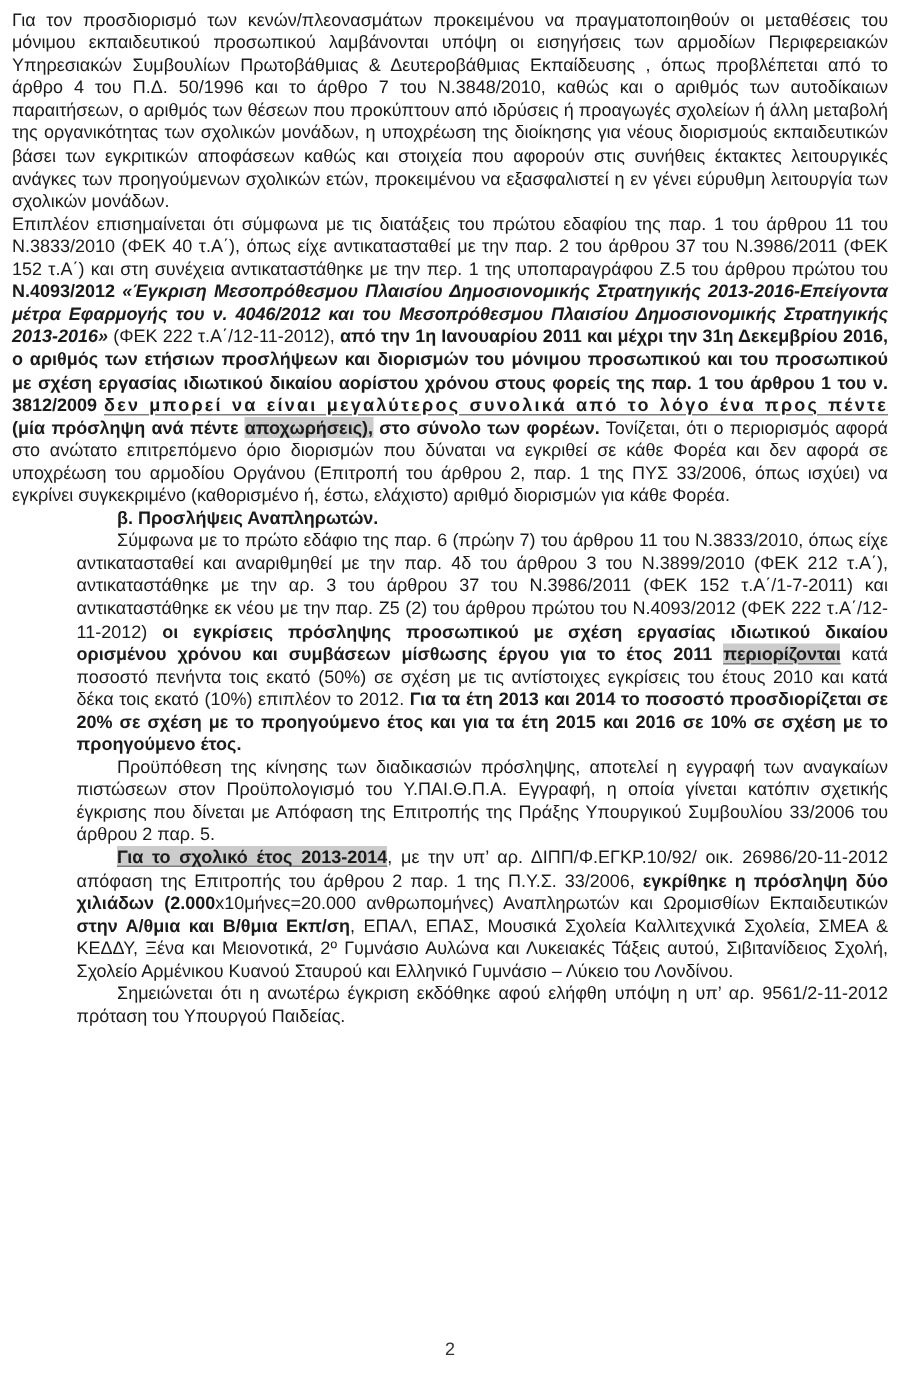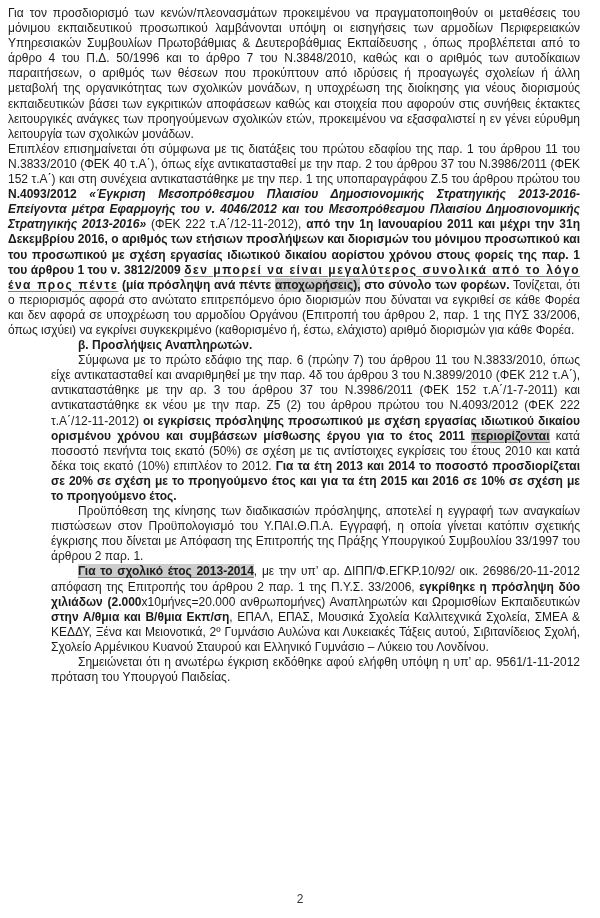--- a/index.html
+++ b/index.html
@@ -7,21 +7,21 @@
     position:relative;
     width:600px;height:918px;
     background:#ffffff;
     font-family:"Liberation Sans",sans-serif;
     color:var(--text,#1b1b1b);
     overflow:hidden;
     margin:0 auto;
   }
   .doc{
     position:absolute;
-    left:8px;right:20px;top:6px;
+    left:8px;right:8px;top:6px;
     font-size:12px;
     line-height:15.1px;
     text-align:justify;
   }
   .doc p{margin:0;padding:0;}
   .doc p.indent{text-indent:27px;margin-left:43px;}
   .b{font-weight:700;}
   .i{font-style:italic;font-weight:bold;}
   .u{text-decoration:underline;text-decoration-color:var(--underline,#7e7e7e);text-underline-offset:2px;}
   .hl{background:var(--hl,#cccccc);}
@@ -36,18 +36,18 @@
 </style>
 </head>
 <body>
 
 <div class="page">
   <div class="doc">
       <p><span>Για τον προσδιορισμό των κενών/πλεονασμάτων προκειμένου να πραγματοποιηθούν οι μεταθέσεις του μόνιμου εκπαιδευτικού προσωπικού λαμβάνονται υπόψη οι εισηγήσεις των αρμοδίων Περιφερειακών Υπηρεσιακών Συμβουλίων Πρωτοβάθμιας &amp; Δευτεροβάθμιας Εκπαίδευσης , όπως προβλέπεται από το άρθρο 4 του Π.Δ. 50/1996 και το άρθρο 7 του Ν.3848/2010, καθώς και ο αριθμός των αυτοδίκαιων παραιτήσεων, ο αριθμός των θέσεων που προκύπτουν από ιδρύσεις ή προαγωγές σχολείων ή άλλη μεταβολή της οργανικότητας των σχολικών μονάδων, η υποχρέωση της διοίκησης για νέους διορισμούς εκπαιδευτικών βάσει των εγκριτικών αποφάσεων καθώς και στοιχεία που αφορούν στις συνήθεις έκτακτες λειτουργικές ανάγκες των προηγούμενων σχολικών ετών, προκειμένου να εξασφαλιστεί η εν γένει εύρυθμη λειτουργία των σχολικών μονάδων.</span></p>
       <p><span>Επιπλέον επισημαίνεται ότι σύμφωνα με τις διατάξεις του πρώτου εδαφίου της παρ. 1 του άρθρου 11 του Ν.3833/2010 (ΦΕΚ 40 τ.Α΄), όπως είχε αντικατασταθεί με την παρ. 2 του άρθρου 37 του Ν.3986/2011 (ΦΕΚ 152 τ.Α΄) και στη συνέχεια αντικαταστάθηκε με την περ. 1 της υποπαραγράφου Ζ.5 του άρθρου πρώτου του </span><span class="b">Ν.4093/2012 </span><span class="i">«Έγκριση Μεσοπρόθεσμου Πλαισίου Δημοσιονομικής Στρατηγικής 2013-2016-Επείγοντα μέτρα Εφαρμογής του ν. 4046/2012 και του Μεσοπρόθεσμου Πλαισίου Δημοσιονομικής Στρατηγικής 2013-2016»</span><span> (ΦΕΚ 222 τ.Α΄/12-11-2012), </span><span class="b">από την 1η Ιανουαρίου 2011 και μέχρι την 31η Δεκεμβρίου 2016, ο αριθμός των ετήσιων προσλήψεων και διορισμών του μόνιμου προσωπικού και του προσωπικού με σχέση εργασίας ιδιωτικού δικαίου αορίστου χρόνου στους φορείς της παρ. 1 του άρθρου 1 του ν. 3812/2009 </span><span class="b u sp">δεν μπορεί να είναι μεγαλύτερος συνολικά από το λόγο ένα προς πέντε</span><span class="b"> (μία πρόσληψη ανά πέντε </span><span class="b hl">αποχωρήσεις),</span><span class="b"> στο σύνολο των φορέων.</span><span> Τονίζεται, ότι ο περιορισμός αφορά στο ανώτατο επιτρεπόμενο όριο διορισμών που δύναται να εγκριθεί σε κάθε Φορέα και δεν αφορά σε υποχρέωση του αρμοδίου Οργάνου (Επιτροπή του άρθρου 2, παρ. 1 της ΠΥΣ 33/2006, όπως ισχύει) να εγκρίνει συγκεκριμένο (καθορισμένο ή, έστω, ελάχιστο) αριθμό διορισμών για κάθε Φορέα.</span></p>
       <p class="indent"><span class="b">β. Προσλήψεις Αναπληρωτών.</span></p>
       <p class="indent"><span>Σύμφωνα με το πρώτο εδάφιο της παρ. 6 (πρώην 7) του άρθρου 11 του Ν.3833/2010, όπως είχε αντικατασταθεί και αναριθμηθεί με την παρ. 4δ του άρθρου 3 του Ν.3899/2010 (ΦΕΚ 212 τ.Α΄), αντικαταστάθηκε με την αρ. 3 του άρθρου 37 του Ν.3986/2011 (ΦΕΚ 152 τ.Α΄/1-7-2011) και αντικαταστάθηκε εκ νέου με την παρ. Ζ5 (2) του άρθρου πρώτου του Ν.4093/2012 (ΦΕΚ 222 τ.Α΄/12-11-2012) </span><span class="b">οι εγκρίσεις πρόσληψης προσωπικού με σχέση εργασίας ιδιωτικού δικαίου ορισμένου χρόνου </span><span class="b">και συμβάσεων μίσθωσης έργου για το έτος 2011 </span><span class="b u hl">περιορίζονται</span><span> κατά ποσοστό πενήντα τοις εκατό (50%) σε σχέση με τις αντίστοιχες εγκρίσεις του έτους 2010 και κατά δέκα τοις εκατό (10%) επιπλέον το 2012. </span><span class="b">Για τα έτη 2013 και 2014 το ποσοστό προσδιορίζεται σε 20% σε σχέση με το προηγούμενο έτος και για τα έτη 2015 και 2016 σε 10% σε σχέση με το προηγούμενο έτος.</span></p>
-      <p class="indent"><span>Προϋπόθεση της κίνησης των διαδικασιών πρόσληψης, αποτελεί η εγγραφή των αναγκαίων πιστώσεων στον Προϋπολογισμό του Υ.ΠΑΙ.Θ.Π.Α. Εγγραφή, η οποία γίνεται κατόπιν σχετικής έγκρισης που δίνεται με Απόφαση της Επιτροπής της Πράξης Υπουργικού Συμβουλίου 33/1997 του άρθρου 2 παρ. 1.</span></p>
+      <p class="indent"><span>Προϋπόθεση της κίνησης των διαδικασιών πρόσληψης, αποτελεί η εγγραφή των αναγκαίων πιστώσεων στον Προϋπολογισμό του Υ.ΠΑΙ.Θ.Π.Α. Εγγραφή, η οποία γίνεται κατόπιν σχετικής έγκρισης που δίνεται με Απόφαση της Επιτροπής της Πράξης Υπουργικού Συμβουλίου 33/2006 του άρθρου 2 παρ. 5.</span></p>
       <p class="indent"><span class="b u hl">Για το σχολικό έτος 2013-2014</span><span>, με την υπ’ αρ. ΔΙΠΠ/Φ.ΕΓΚΡ.10/92/ οικ. 26986/20-11-2012 απόφαση της Επιτροπής του άρθρου 2 παρ. 1 της Π.Υ.Σ. 33/2006, </span><span class="b">εγκρίθηκε η πρόσληψη δύο χιλιάδων (2.000</span><span>x10μήνες=20.000 ανθρωπομήνες) Αναπληρωτών και Ωρομισθίων Εκπαιδευτικών </span><span class="b">στην Α/θμια και Β/θμια Εκπ/ση</span><span>, ΕΠΑΛ, ΕΠΑΣ, Μουσικά Σχολεία Καλλιτεχνικά Σχολεία, ΣΜΕΑ &amp; ΚΕΔΔΥ, Ξένα και Μειονοτικά, 2º Γυμνάσιο Αυλώνα και Λυκειακές Τάξεις αυτού, Σιβιτανίδειος Σχολή, Σχολείο Αρμένικου Κυανού Σταυρού και Ελληνικό Γυμνάσιο – Λύκειο του Λονδίνου.</span></p>
-      <p class="indent"><span>Σημειώνεται ότι η ανωτέρω έγκριση εκδόθηκε αφού ελήφθη υπόψη η υπ’ αρ. 9561/1-11-2012 πρόταση του Υπουργού Παιδείας.</span></p>
+      <p class="indent"><span>Σημειώνεται ότι η ανωτέρω έγκριση εκδόθηκε αφού ελήφθη υπόψη η υπ’ αρ. 9561/2-11-2012 πρόταση του Υπουργού Παιδείας.</span></p>
     </div>
   <div class="footer">2</div>
 </div>
 
 </body></html>

